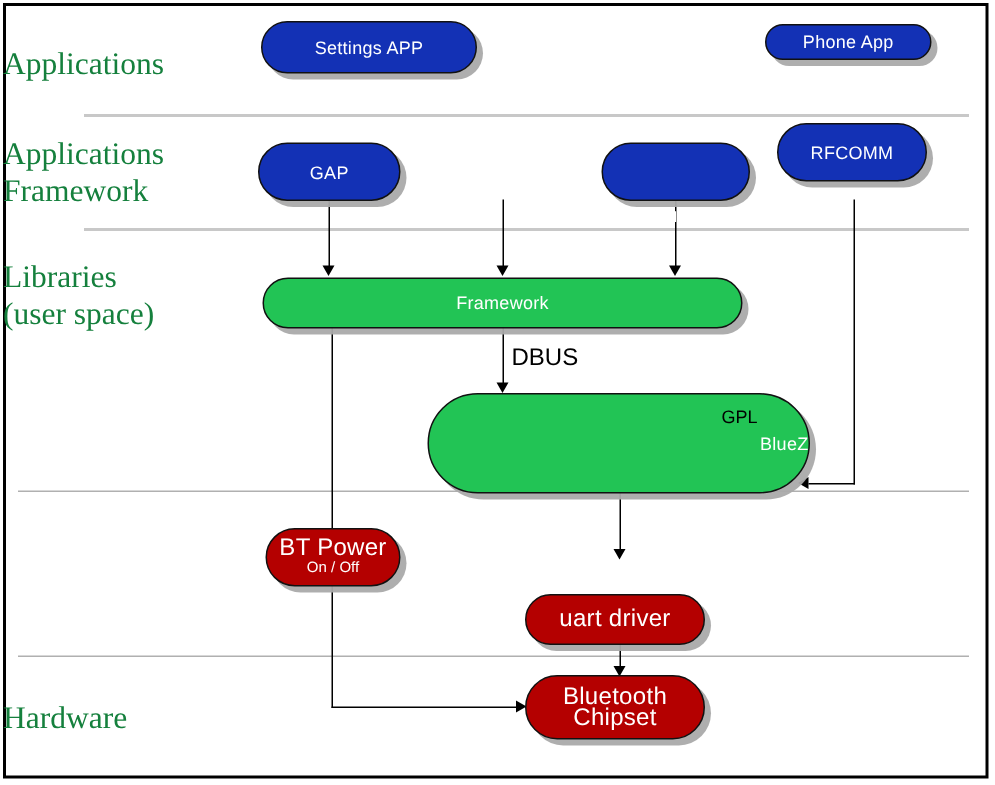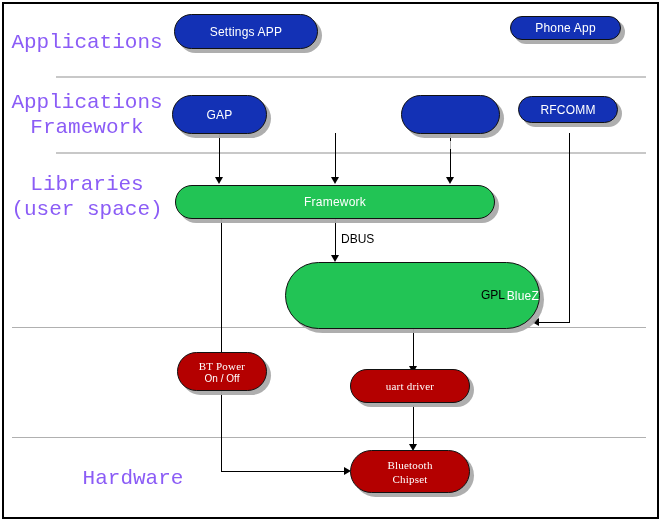--- a/index.html
+++ b/index.html
@@ -34,27 +34,27 @@
     height: 2px;
     background: #c8c8c8;
   }
   .divider.thin {
     height: 1px;
     background: #b0b0b0;
   }
   
   .layer-label {
     position: absolute;
-    color: #8b5cf6;
+    color: #15803d;
     font-size: 21px;
     line-height: 25px;
-    text-align: center;
+    text-align: left;
     width: 170px;
     left: 2px;
-    font-family: Liberation Mono, monospace;
+    font-family: Liberation Serif, serif;
     white-space: pre-line;
   }
   
   .node {
     position: absolute;
     box-sizing: border-box;
     border: 1px solid #111111;
     border-radius: 999px;
     display: flex;
     flex-direction: column;
@@ -71,34 +71,33 @@
     letter-spacing: 0.2px;
   }
   .node .l2 {
     font-size: 10px;
     line-height: 12px;
   }
   .node.blue   { background: #1331b5; }
   .node.green  { background: #22c455; }
   .node.red    { background: #b40000; }
   .node.green .l1 { font-size: 12px; }
-  .node.red .l1 { font-size: 11px; font-family: Liberation Serif, serif; }
+  .node.red .l1 { font-size: 16px; }
 
   .gpl-tag {
     position: absolute;
     color: #000000;
     font-size: 12px;
     line-height: 14px;
     z-index: 6;
-    margin-top: 17px;
   }
   .edge-label {
     position: absolute;
     color: #000000;
-    font-size: 12px;
+    font-size: 16px;
     line-height: 14px;
     z-index: 6;
   }
   
   .vline {
     position: absolute;
     width: 1px;
     background: #000000;
     z-index: 2;
   }
@@ -146,21 +145,21 @@
   <div class="divider" style="left:56px; top:76px; width:590px;"></div>
   <div class="divider" style="left:56px; top:152px; width:590px;"></div>
   <div class="divider thin" style="left:12px; top:327px; width:634px;"></div>
   <div class="divider thin" style="left:12px; top:437px; width:634px;"></div>
 
   <div class="layer-label" style="top:30px;">Applications</div>
   <div class="layer-label" style="top:90px;">Applications
 Framework</div>
   <div class="layer-label" style="top:172px;">Libraries
 (user space)</div>
-  <div class="layer-label" style="top:466px;padding-left:46px;">Hardware</div>
+  <div class="layer-label" style="top:466px;">Hardware</div>
 
   <div class="vline" style="left:219px; top:133px; height:45px;"></div>
   <div class="arrow-down" style="left:215px; top:177px;"></div>
 
   <div class="vline" style="left:335px; top:133px; height:45px;"></div>
   <div class="arrow-down" style="left:331px; top:177px;"></div>
 
   <div class="vline" style="left:450px; top:133px; height:45px;"></div>
   <div class="arrow-down" style="left:446px; top:177px;"></div>
 
@@ -193,39 +192,39 @@
   <div class="node blue" style="left:172px; top:95px; width:95px; height:39px;">
     <span class="l1">GAP</span>
   </div>
 
 
   <div class="node blue" style="left:401px; top:95px; width:99px; height:39px;gap:48px;">
     <span class="l1">Headset /</span>
     <span class="l2">Handsfree</span>
   </div>
 
-  <div class="node blue" style="left:518px; top:96px; width:100px; height:27px;">
+  <div class="node blue" style="left:518px; top:82px; width:100px; height:39px;">
     <span class="l1">RFCOMM</span>
   </div>
 
   <div class="node green" style="left:175px; top:185px; width:320px; height:34px;">
     <span class="l1">Framework</span>
   </div>
 
   <div class="node green" style="left:285px; top:262px; width:255px; height:67px;align-items:flex-end;">
     <span class="l1">BlueZ</span>
   </div>
   <div class="gpl-tag" style="left:481px; top:271px;">GPL</div>
 
   <div class="node red" style="left:177px; top:352px; width:90px; height:39px;">
     <span class="l1">BT Power</span>
     <span class="l2">On / Off</span>
   </div>
 
-  <div class="node red" style="left:350px; top:369px; width:120px; height:34px;">
+  <div class="node red" style="left:350px; top:396px; width:120px; height:34px;">
     <span class="l1">uart driver</span>
   </div>
 
   <div class="node red" style="left:350px; top:450px; width:120px; height:43px;">
     <span class="l1">Bluetooth</span>
     <span class="l1">Chipset</span>
   </div>
 
 </div>
 

